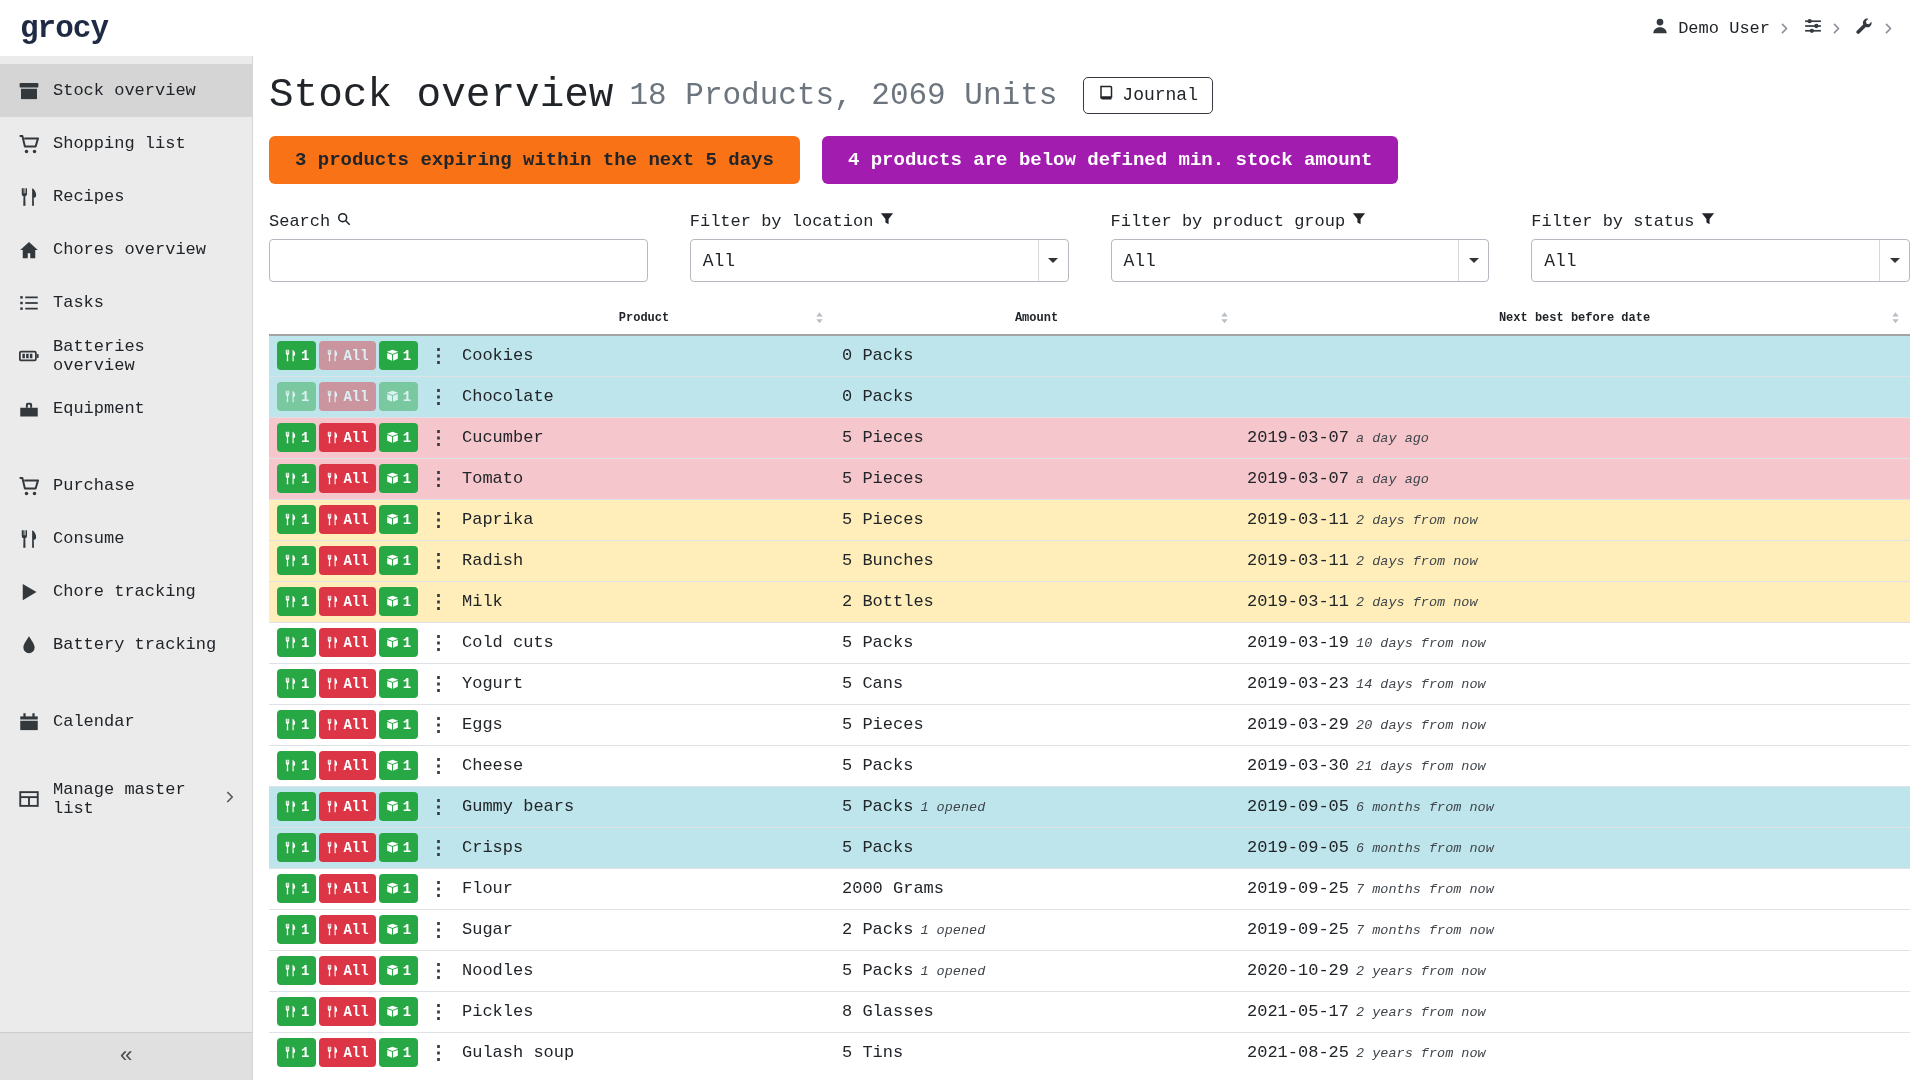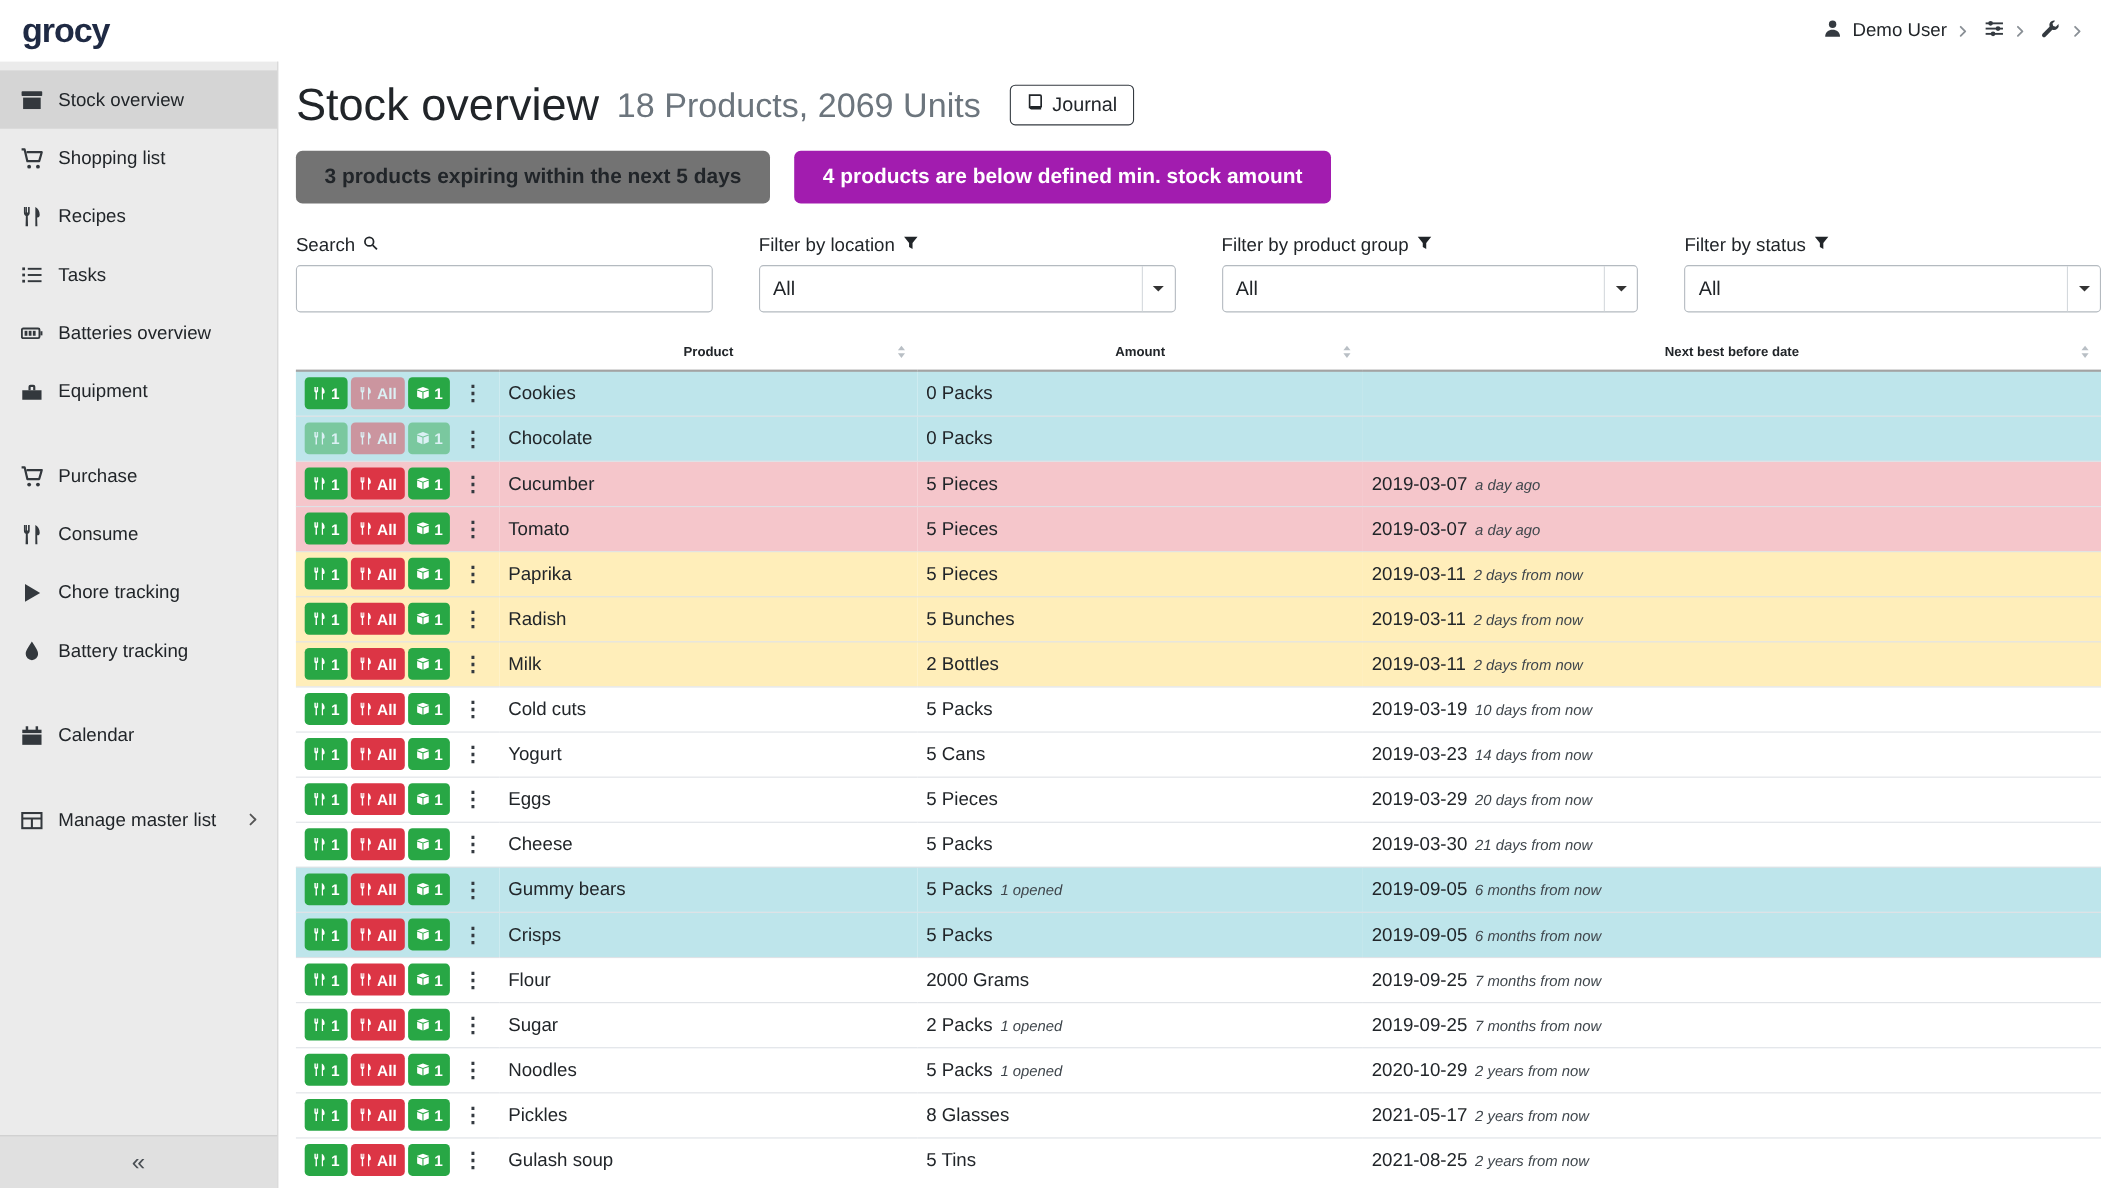--- a/index.html
+++ b/index.html
@@ -1,18 +1,18 @@
 <!DOCTYPE html>
 <html><head>
 <meta charset="utf-8">
 <style>
   * { margin:0; padding:0; box-sizing:border-box; }
   html,body { width:1920px; height:1080px; overflow:hidden; background:#fff;
     font-family:"Liberation Sans", sans-serif; color:#212529; }
-  .app { display:grid; grid-template-columns:253px 1fr; grid-template-rows:56px 1fr; width:1920px; height:1080px; }
+  .app { display:grid; grid-template-columns:253px 1fr; grid-template-rows:56px 1fr; width:1920px; height:1080px;font-family:Liberation Mono, monospace; }
 
   
   .topbar { grid-column:1 / 3; display:flex; align-items:center; justify-content:space-between;
     background:#fff; padding:0 26px 0 20px; }
   .logo { font-size:31px; font-weight:800; letter-spacing:-1px; color:#1f2a44; cursor:pointer; }
   .top-right { display:flex; align-items:center; gap:14px; }
   .top-item { display:flex; align-items:center; gap:9px; font-size:17px; cursor:pointer; color:#212529; }
   .top-item svg { width:18px; height:18px; color:#343a40; }
   .chev { display:inline-flex; }
   .chev svg { width:11px; height:11px; color:#8a9096; }
@@ -36,21 +36,21 @@
   .title-row { display:flex; align-items:center; gap:16px; }
   .page-title { font-size:41px; font-weight:500; color:#212529; }
   .page-subtitle { font-size:31px; font-weight:400; color:#6c757d; }
   .journal-btn { margin-left:10px; display:inline-flex; align-items:center; gap:8px;
     border:1px solid #343a40; background:#fff; border-radius:5px; padding:7px 14px;
     font-size:18px; color:#212529; cursor:pointer; font-family:inherit; }
   .journal-btn svg { width:16px; height:16px; }
 
   .alert-row { margin-top:18px; display:flex; gap:22px; }
   .alert-pill { border-radius:6px; padding:13px 26px; font-size:19px; font-weight:700; cursor:pointer; }
-  .pill-warning { background:#737373; color:#212529; }
+  .pill-warning { background:#f97316; color:#212529; }
   .pill-danger  { background:#dc3545; color:#fff; }
   .pill-info    { background:#a21caf; color:#fff; }
 
   .filters { margin-top:28px; display:grid; grid-template-columns:repeat(4,1fr); gap:42px; }
   .filter label { display:flex; align-items:center; gap:7px; font-size:17px; margin-bottom:8px; color:#212529; }
   .filter label svg { width:14px; height:14px; color:#212529; }
   .text-input { width:100%; height:43px; border:1px solid #b4bac0; border-radius:4px;
     font-size:18px; padding:0 12px; font-family:inherit; outline:none; background:#fff; }
   .select-box { width:100%; height:43px; border:1px solid #b4bac0; border-radius:4px; background:#fff;
     display:flex; align-items:center; cursor:pointer; }
@@ -154,20 +154,28 @@
             <span class="s-label">Shopping list</span>
           </div>
           <div class="side-item">
             <span class="s-icon">
               <svg viewBox="0 0 16 16" fill="currentColor">
                 <path d="M2.2 1v4.3c0 1 .6 1.8 1.4 2.1L3.4 15h1.8l-.2-7.6c.8-.3 1.4-1.1 1.4-2.1V1H5.2v4h-.8V1h-1v4h-.2V1z"></path>
                 <path d="M10.5 1c1.9.8 3.2 3 3.2 5.6 0 1.2-.6 1.9-1.6 1.9h-.3l.2 6.5h-1.5z"></path>
               </svg>
             </span>
             <span class="s-label">Recipes</span>
+          </div>
+          <div class="side-item">
+            <span class="s-icon">
+              <svg viewBox="0 0 16 16" fill="currentColor">
+                <path d="M8 1.5L1 8h2v6.5h4v-4h2v4h4V8h2z"></path>
+              </svg>
+            </span>
+            <span class="s-label">Chores overview</span>
           </div>
           <div class="side-item">
             <span class="s-icon">
               <svg viewBox="0 0 16 16" fill="currentColor">
                 <rect x="1" y="2.5" width="2" height="2"></rect>
                 <rect x="5" y="2.8" width="10" height="1.4"></rect>
                 <rect x="1" y="7" width="2" height="2"></rect>
                 <rect x="5" y="7.3" width="10" height="1.4"></rect>
                 <rect x="1" y="11.5" width="2" height="2"></rect>
                 <rect x="5" y="11.8" width="10" height="1.4"></rect>

